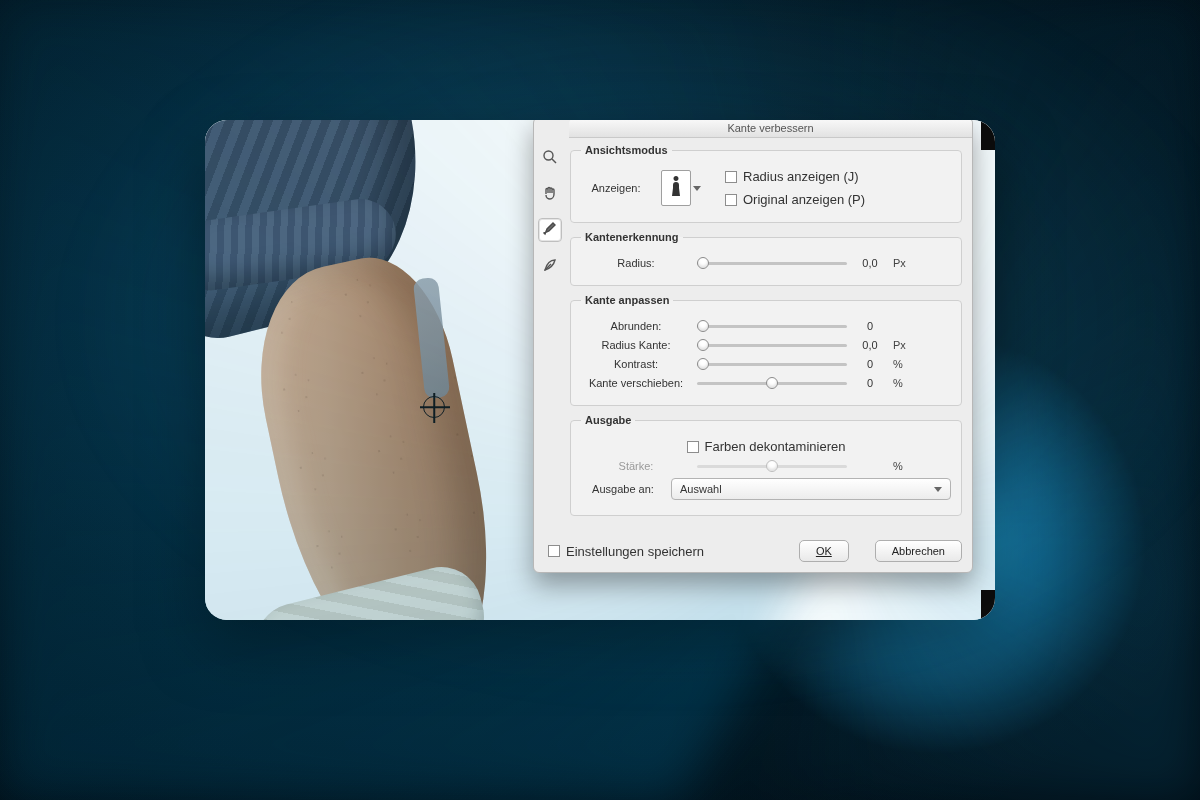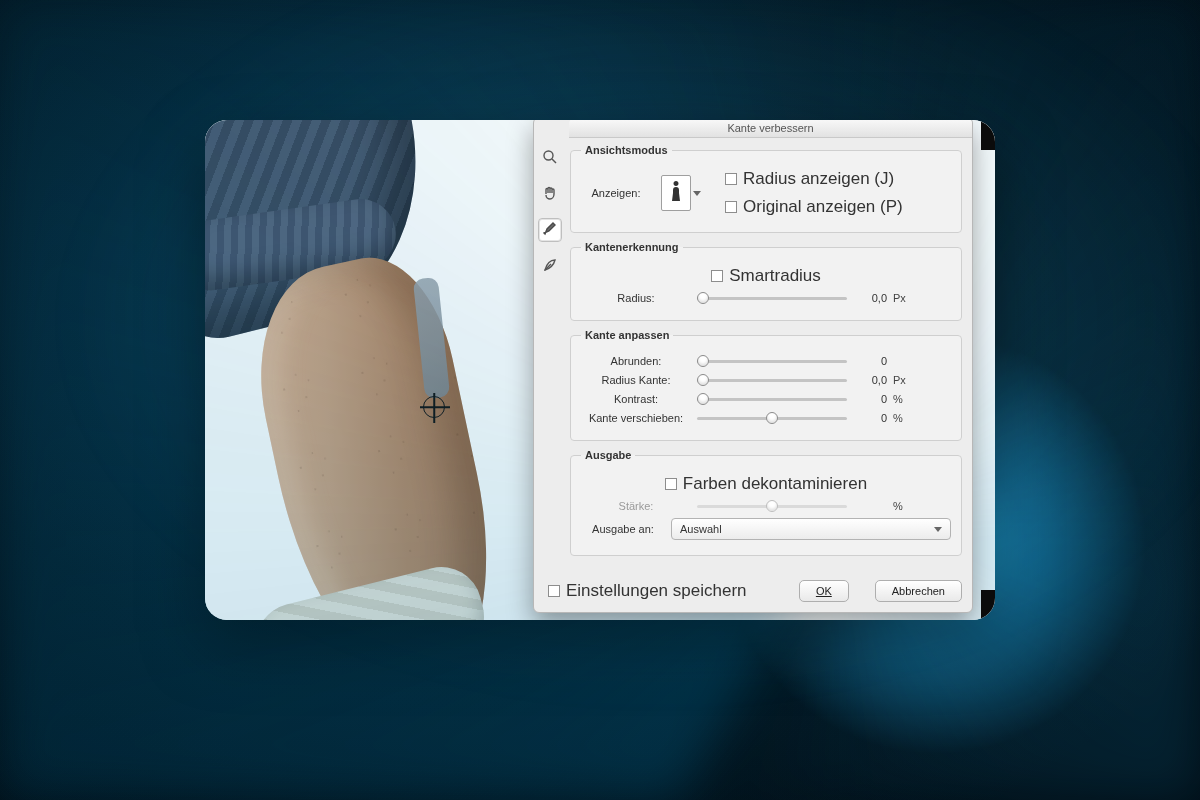--- a/index.html
+++ b/index.html
@@ -118,21 +118,21 @@
 
   fieldset{
     border:1px solid #cfcfcf; border-radius:4px; background:#f2f2f2;
     margin-bottom:8px; padding:8px 10px 10px 10px;
   }
   legend{ padding:0 4px; font-weight:bold; font-size:11px; color:#333;}
   .row{ display:flex; align-items:center; gap:6px; margin:5px 0;}
   .lbl{ width:110px; text-align:center; color:#333;}
   .lbl.dis{ color:#9a9a9a;}
   .chk{ width:12px; height:12px; border:1px solid #8d8d8d; background:#fff; display:inline-block;}
-  .val{ width:34px; text-align:right; }
+  .val{ width:34px; text-align:center; }
   .unit{ width:22px; color:#444;}
   .slider{
     position:relative; flex:0 0 150px; height:14px;
   }
   .track{ position:absolute; left:0; right:0; top:6px; height:3px; background:#c4c4c4; border-radius:2px;}
   .thumb{
     position:absolute; top:1px; width:12px; height:12px; background:#fff;
     border:1px solid #8a8a8a; border-radius:50%;
     box-shadow:inset 0 -2px 3px rgba(0,0,0,.12);
   }
@@ -160,21 +160,21 @@
     display:flex; align-items:center; gap:26px; padding:6px 10px 10px 10px;
   }
   .footer .spacer{flex:1;}
   .btn{
     height:22px; padding:0 16px; background:linear-gradient(#ffffff,#e9e9e9);
     border:1px solid #aeaeae; border-radius:5px; font-size:11px; color:#222;
     display:flex; align-items:center;
   }
   .btn.primary{ box-shadow:0 0 0 2px rgba(80,140,255,.0);text-decoration:underline;}
   .stack-checks{ display:flex; flex-direction:column; gap:8px; font-size:11px;}
-  .mini{ font-size:17px;}
+  .mini{ font-size:13px;}
 </style>
 </head>
 <body>
 
 <div class="card">
   <div class="corner-dark corner-top"></div>
   <div class="corner-dark corner-bot"></div>
 
   <div class="canvas-area">
     <div class="sleeve"></div>
@@ -245,26 +245,20 @@
               <label class="row mini" style="margin:0">
                 <span class="chk"></span>
                 <span>Original anzeigen (P)</span>
               </label>
             </div>
           </div>
         </fieldset>
 
         <fieldset>
           <legend>Kantenerkennung</legend>
-          <div class="row" style="justify-content:center">
-            <label class="row mini" style="margin:0">
-              <span class="chk"></span>
-              <span>Smartradius</span>
-            </label>
-          </div>
           <div class="row">
             <span class="lbl">Radius:</span>
             <div class="slider">
               <div class="track"></div>
                 <div class="thumb" style="left:0"></div>
             </div>
             <span class="val">0,0</span>
             <span class="unit">Px</span>
           </div>
         </fieldset>

